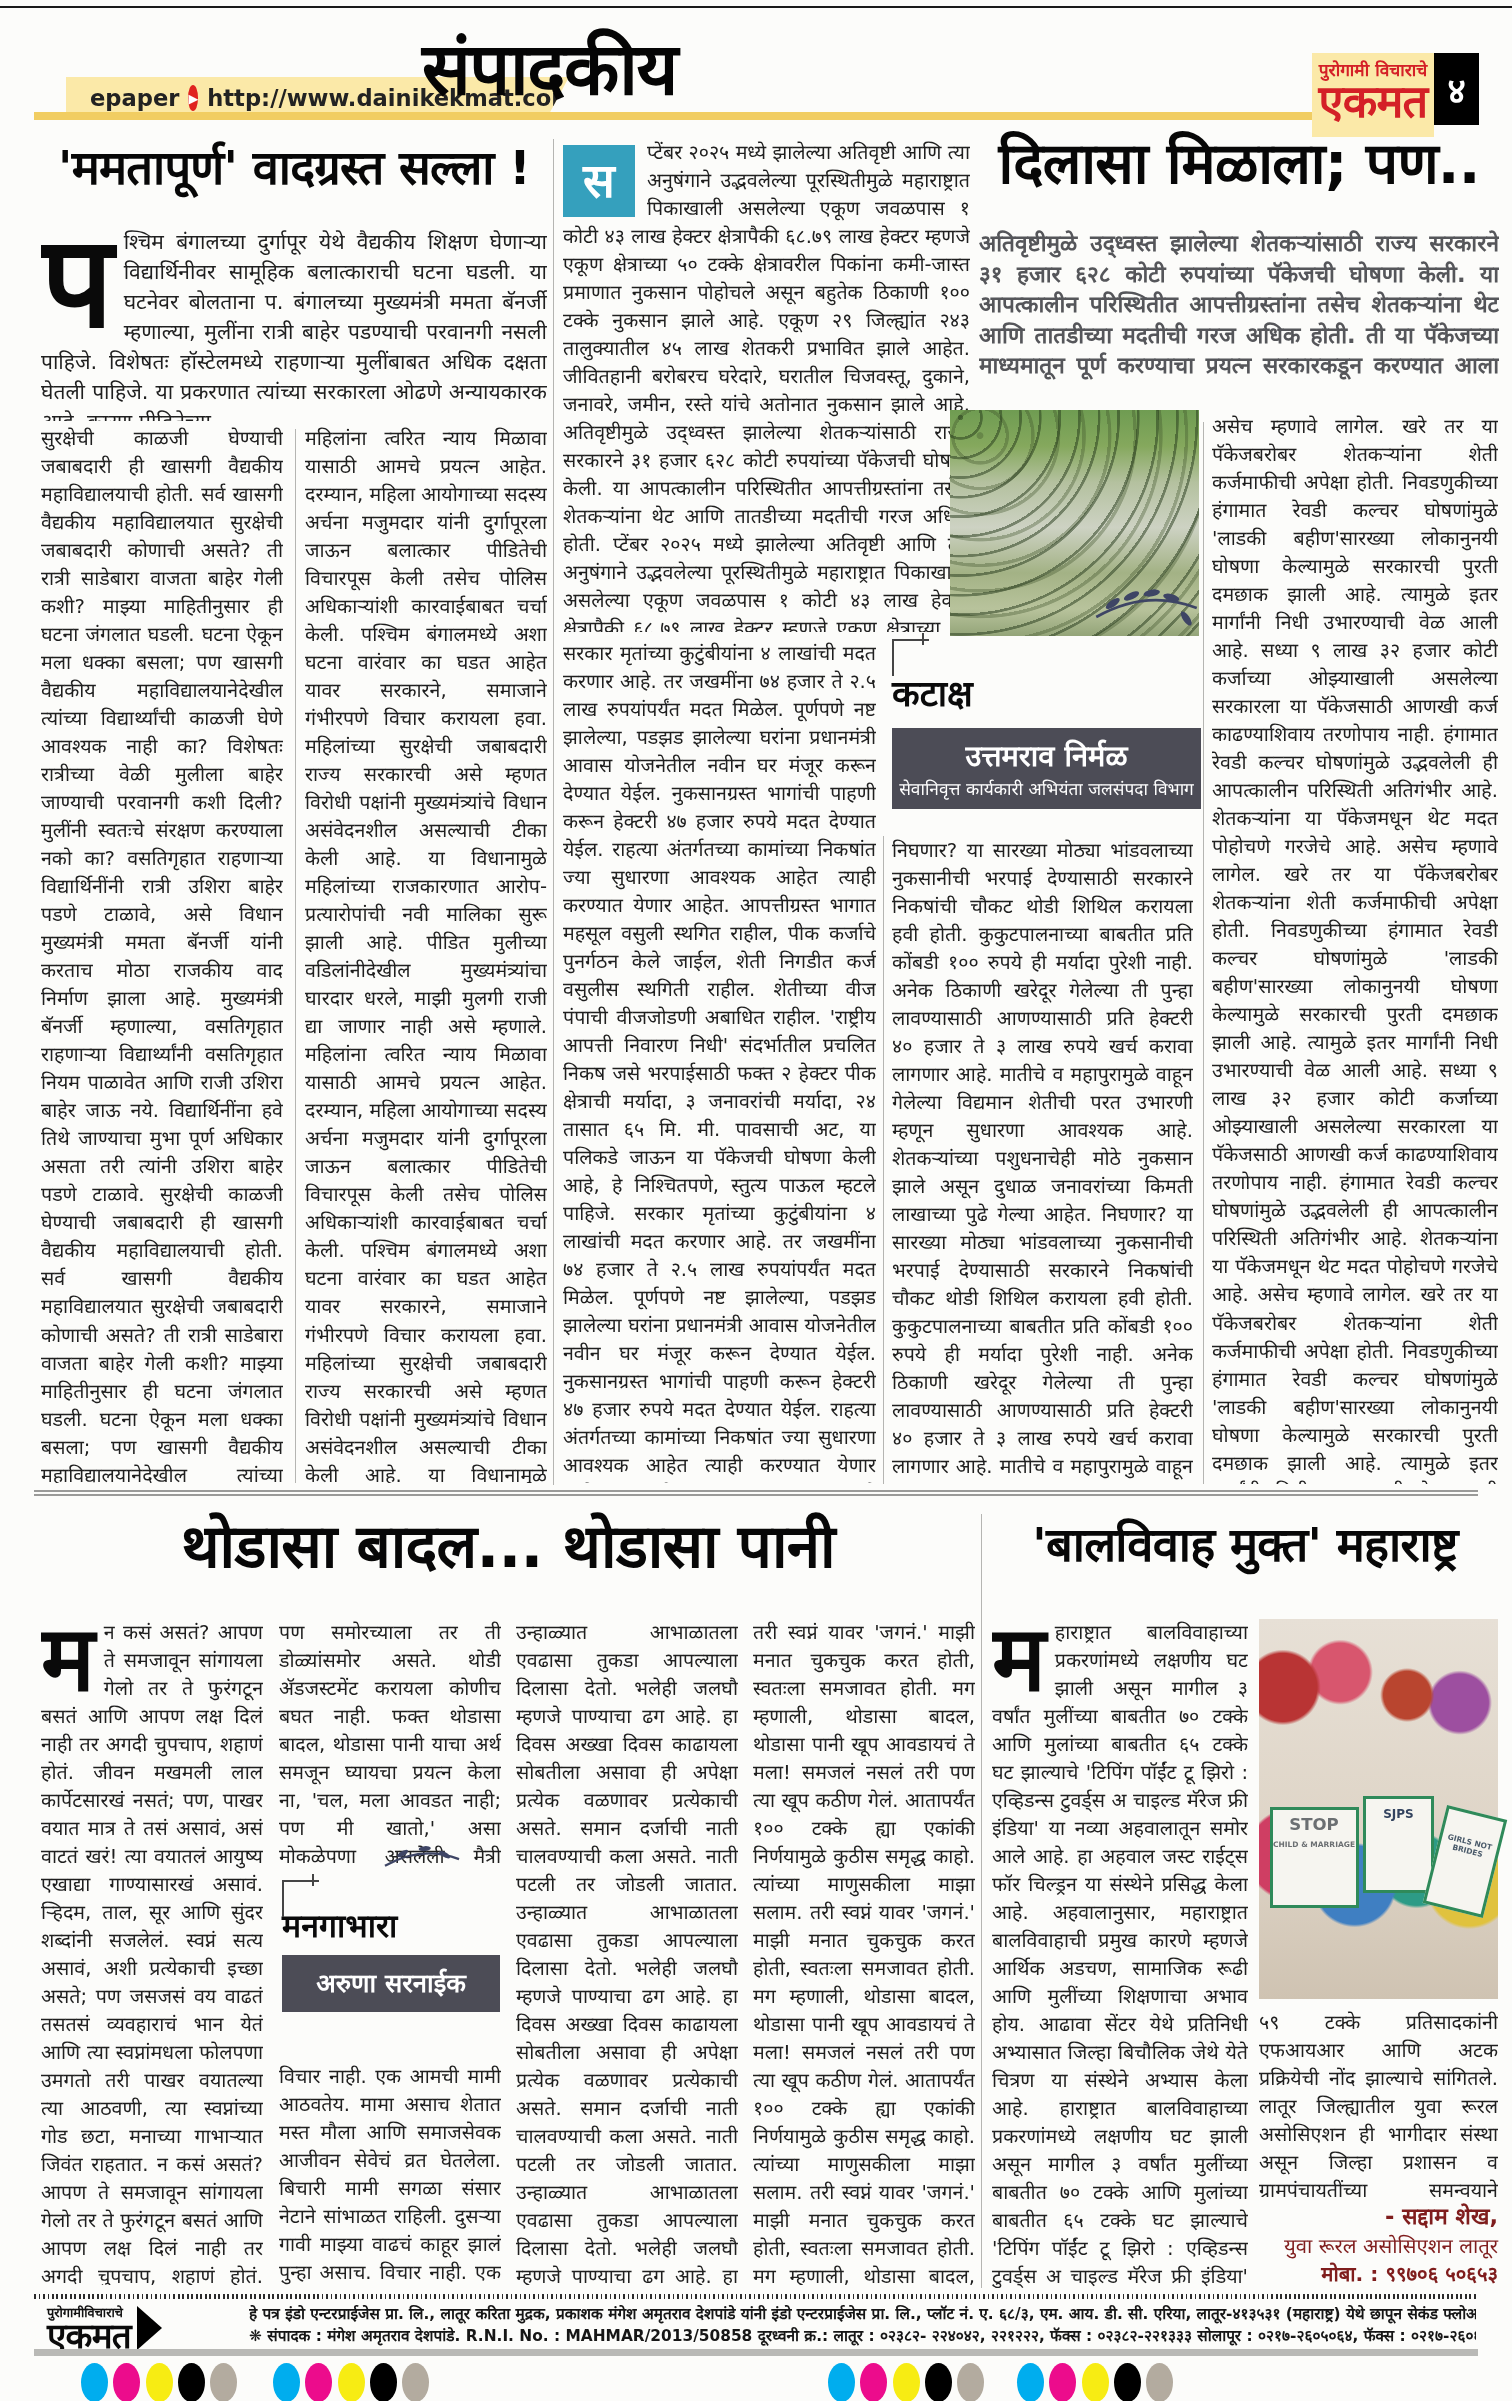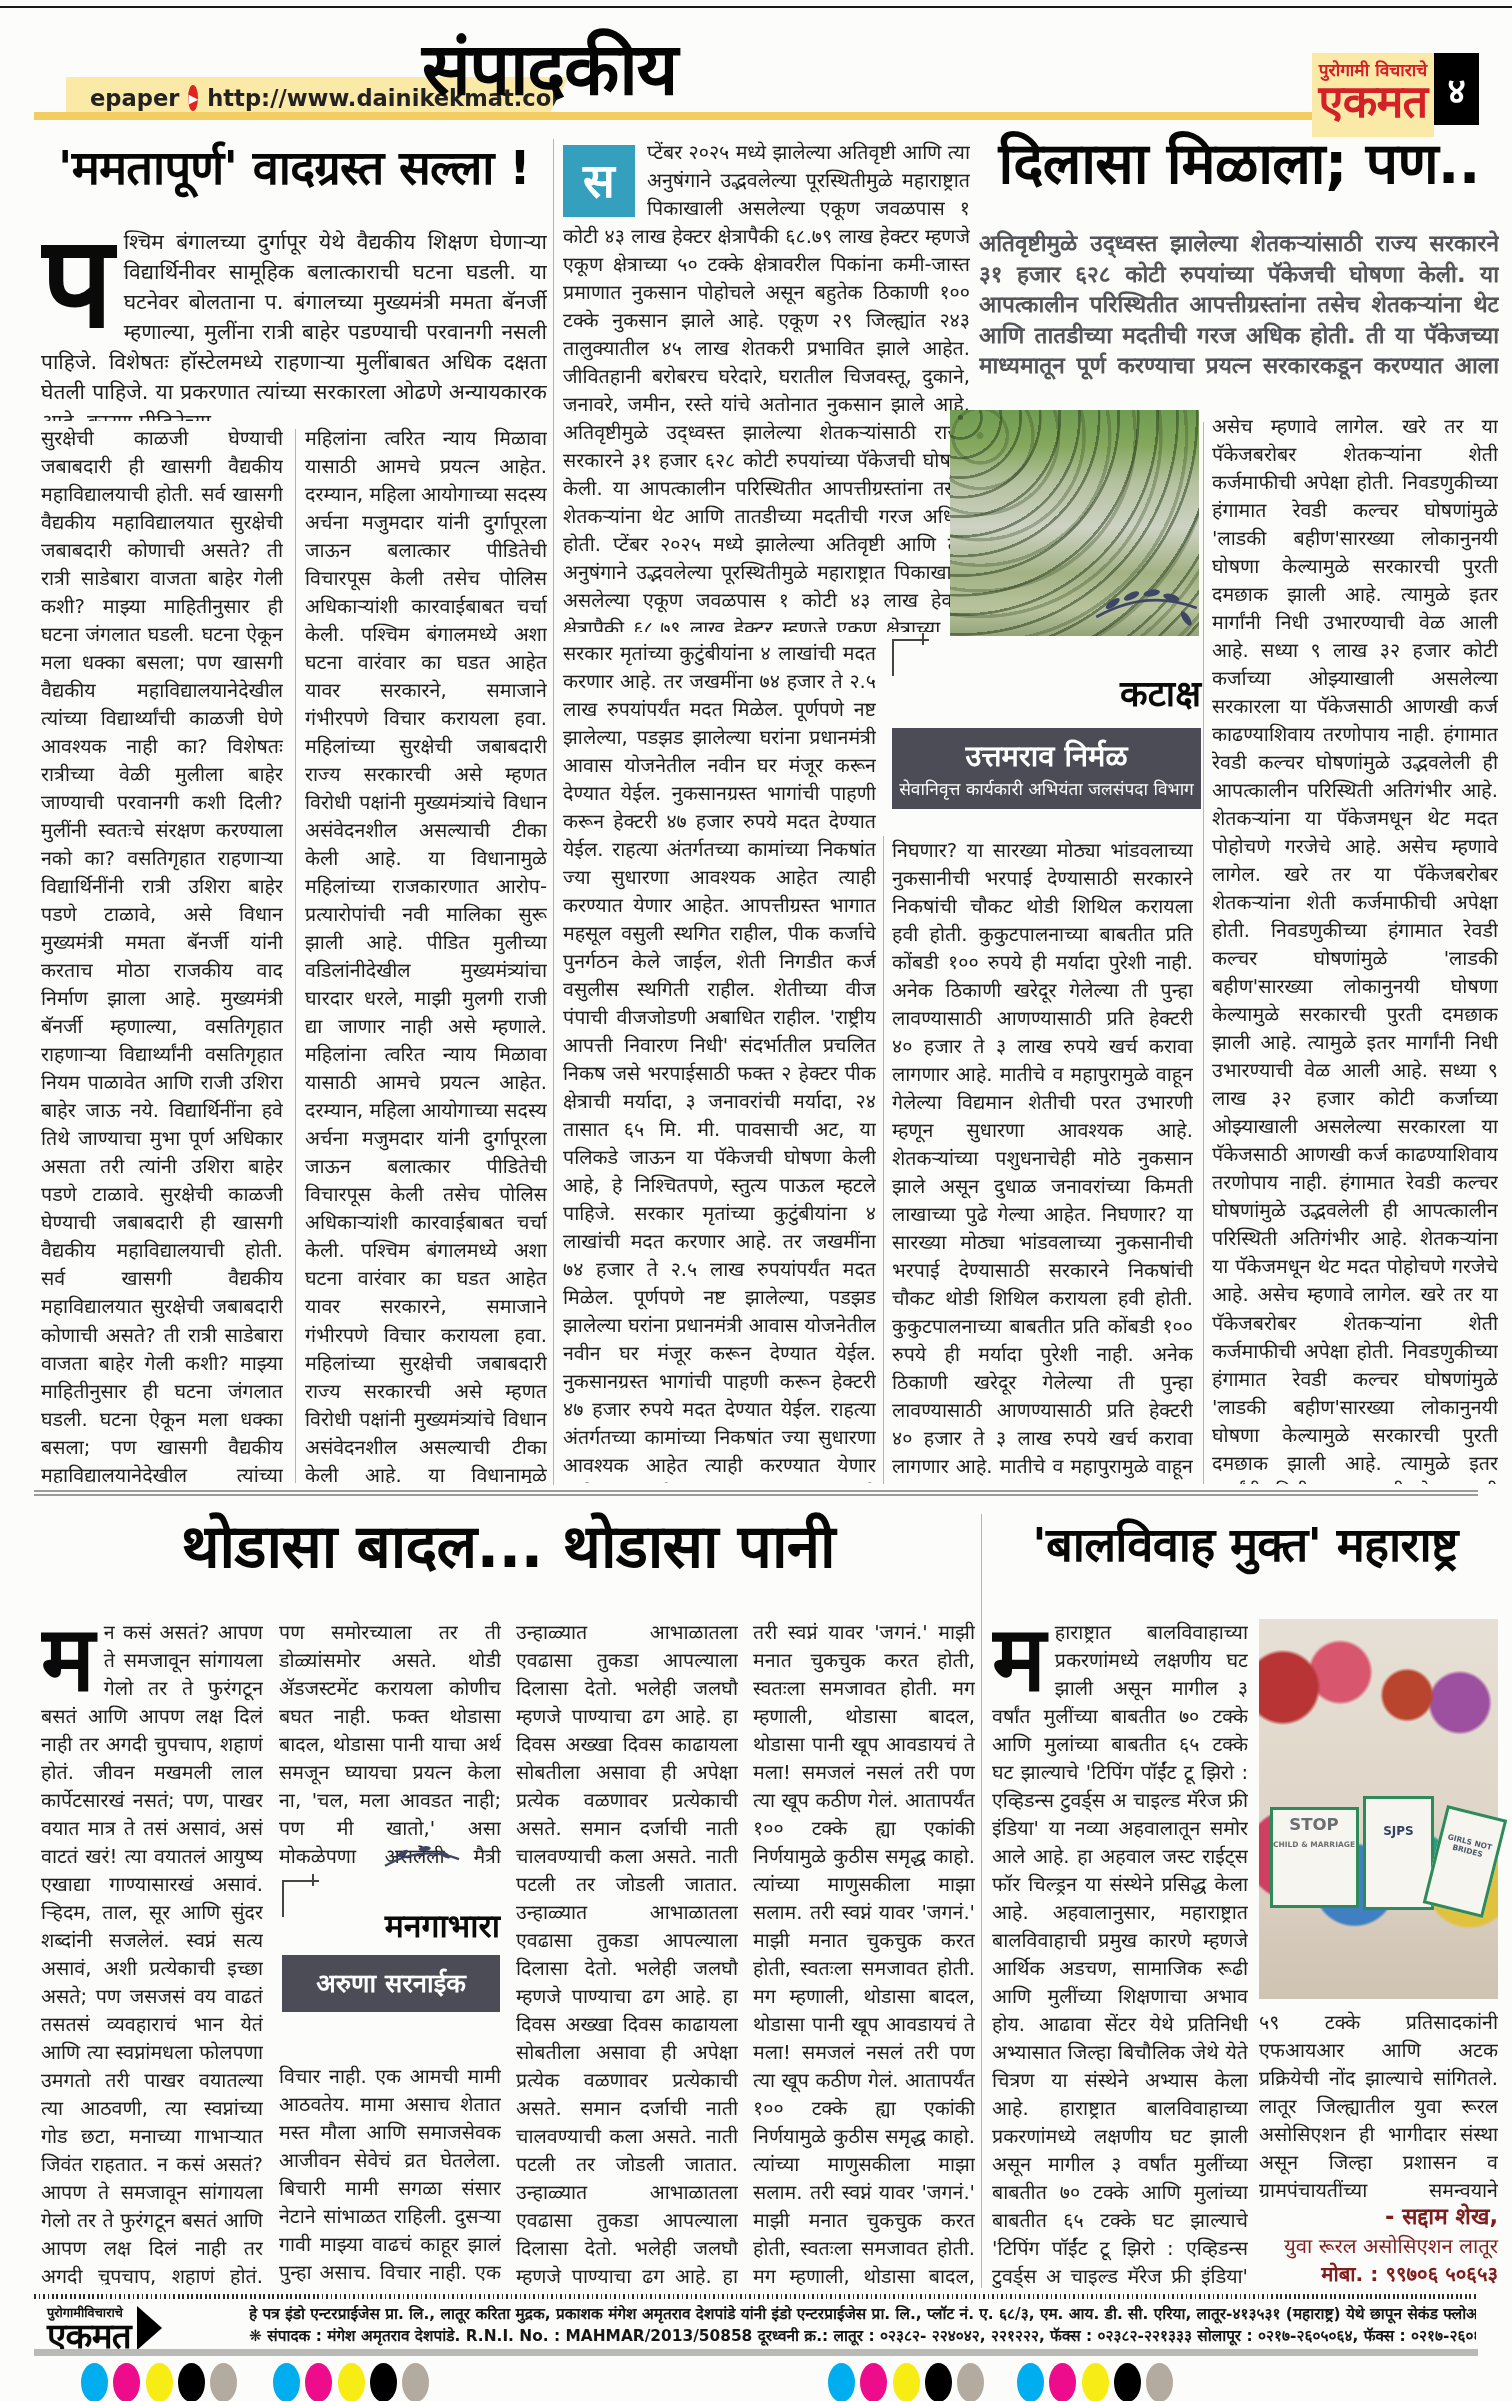--- a/index.html
+++ b/index.html
@@ -19,21 +19,21 @@
   #gold-strip{left:34px;top:112px;width:1444px;height:8.3px;background:#f1cd62;}
   #section-title{left:422px;top:16.6px;width:249px;font-size:72px;font-weight:900;color:#050505;letter-spacing:-1.5px;}
   #masthead{left:1312px;top:53px;width:122px;height:84px;background:#fbe9a8;text-align:center;padding-top:4.5px;box-sizing:border-box;}
   #masthead .tag{color:#d42027;font-size:17.3px;font-weight:bold;}
   #masthead .name{color:#d42027;font-size:45px;font-weight:900;line-height:0.95;letter-spacing:-0.8px;}
   #pagenum{left:1434px;top:53px;width:45px;height:72px;background:#000;color:#fff;display:flex;align-items:center;justify-content:center;font-size:35px;font-weight:bold;}
   
   .feature-box{box-sizing:border-box;}
   .feature-box .bracket{position:absolute;left:0;top:0;width:35px;height:35px;border-left:2.3px solid #454545;border-top:2.3px solid #454545;}
   .feature-box .tick{position:absolute;left:30px;top:-6px;width:2.3px;height:12px;background:#454545;}
-  .feature-box .fb-title{text-align:right;font-weight:800;color:#0a0a0a;}
+  .feature-box .fb-title{text-align:left;font-weight:800;color:#0a0a0a;}
   .author-band{background:#4c4c56;color:#fff;text-align:center;}
   .vine{position:absolute;}
   
   #photo-flood{left:950px;top:410px;width:249px;height:226px;background:
     linear-gradient(180deg,#6f9c52 0%,#85a85d 16%,#b4c19f 32%,#cdd2c3 52%,#a3b285 72%,#b8c39c 88%,#93a478 100%);}
   #photo-flood:after{content:"";position:absolute;inset:0;background:
     repeating-radial-gradient(circle at 10.5px 7.5px,rgba(35,55,25,.5) 0 2.3px,transparent 3px 19.6px),
     repeating-radial-gradient(circle at 30px 25.6px,rgba(60,80,40,.35) 0 3px,transparent 3.8px 25.6px);}
   #photo-children{left:1259px;top:1619px;width:239px;height:380px;background:
     radial-gradient(circle at 10% 18%,#b93434 0 9%,transparent 10%),
@@ -157,21 +157,21 @@
   <div class="abs headline" style="left:992px;top:1520px;width:506px;font-size:47px;">'बालविवाह मुक्त' महाराष्ट्र</div>
   <div class="abs body-text" style="left:992px;top:1619px;width:256px;height:669px;">
     <span class="dropcap" style="font-size:90px;line-height:0.82;padding:3px 9px 0 0;">म</span><span>हाराष्ट्रात बालविवाहाच्या प्रकरणांमध्ये लक्षणीय घट झाली असून मागील ३ वर्षांत मुलींच्या बाबतीत ७० टक्के आणि मुलांच्या बाबतीत ६५ टक्के घट झाल्याचे 'टिपिंग पॉईंट टू झिरो : एव्हिडन्स टुवर्ड्स अ चाइल्ड मॅरेज फ्री इंडिया' या नव्या अहवालातून समोर आले आहे. हा अहवाल जस्ट राईट्स फॉर चिल्ड्रन या संस्थेने प्रसिद्ध केला आहे. अहवालानुसार, महाराष्ट्रात बालविवाहाची प्रमुख कारणे म्हणजे आर्थिक अडचण, सामाजिक रूढी आणि मुलींच्या शिक्षणाचा अभाव होय. आढावा सेंटर येथे प्रतिनिधी अभ्यासात जिल्हा बिचौलिक जेथे येते चित्रण या संस्थेने अभ्यास केला आहे. हाराष्ट्रात बालविवाहाच्या प्रकरणांमध्ये लक्षणीय घट झाली असून मागील ३ वर्षांत मुलींच्या बाबतीत ७० टक्के आणि मुलांच्या बाबतीत ६५ टक्के घट झाल्याचे 'टिपिंग पॉईंट टू झिरो : एव्हिडन्स टुवर्ड्स अ चाइल्ड मॅरेज फ्री इंडिया' या नव्या अहवालातून समोर आले आहे. हा अहवाल जस्ट राईट्स फॉर चिल्ड्रन या संस्थेने प्रसिद्ध केला आहे. अहवालानुसार, महाराष्ट्रात बालविवाहाची प्रमुख कारणे म्हणजे आर्थिक अडचण, सामाजिक रूढी आणि मुलींच्या शिक्षणाचा अभाव होय. आढावा सेंटर येथे प्रतिनिधी अभ्यासात जिल्हा बिचौलिक जेथे येते चित्रण या संस्थेने अभ्यास केला आहे. हाराष्ट्रात बालविवाहाच्या प्रकरणांमध्ये लक्षणीय घट झाली असून मागील ३ वर्षांत मुलींच्या बाबतीत ७० टक्के आणि मुलांच्या बाबतीत ६५ टक्के घट झाल्याचे 'टिपिंग पॉईंट टू झिरो : एव्हिडन्स टुवर्ड्स अ चाइल्ड मॅरेज फ्री इंडिया' या नव्या अहवालातून समोर आले आहे. हा अहवाल जस्ट राईट्स फॉर चिल्ड्रन या संस्थेने प्रसिद्ध केला आहे. अहवालानुसार, महाराष्ट्रात बालविवाहाची प्रमुख कारणे म्हणजे आर्थिक अडचण, सामाजिक रूढी आणि मुलींच्या शिक्षणाचा अभाव होय. आढावा सेंटर येथे प्रतिनिधी अभ्यासात जिल्हा बिचौलिक जेथे येते चित्रण या संस्थेने अभ्यास केला आहे.</span>
   </div>
 
   <div class="abs" id="photo-children">
     <div class="signboard" style="left:10.5px;top:188px;width:83px;height:90px;font-size:16.6px;padding-top:5px;">
       <div>STOP</div>
       <div style="font-size:7.5px;margin-top:6px;">CHILD &amp; MARRIAGE</div>
     </div>
-    <div class="signboard" style="left:104px;top:177px;width:65px;height:83px;font-size:12px;padding-top:25px;color:#33435f;">
+    <div class="signboard" style="left:104px;top:177px;width:65px;height:83px;font-size:12px;padding-top:8px;color:#33435f;">
       <div>SJPS</div>
     </div>
     <div class="signboard" style="left:175px;top:192px;width:56px;height:72px;font-size:7.5px;padding-top:22.6px;transform:rotate(14deg);color:#4a5a6a;">
       <div>GIRLS NOT BRIDES</div>
     </div>
   </div>
 
   <div class="abs body-text" style="left:1259px;top:2009px;width:239px;height:188px;">५९ टक्के प्रतिसादकांनी एफआयआर आणि अटक प्रक्रियेची नोंद झाल्याचे सांगितले. लातूर जिल्ह्यातील युवा रूरल असोसिएशन ही भागीदार संस्था असून जिल्हा प्रशासन व ग्रामपंचायतींच्या समन्वयाने बालसंरक्षणाचे कार्य करते. मुलींचे शिक्षण, विवाह नोंदणी अनिवार्य करणे आणि बालविवाह मुक्त भारत पोर्टलविषयी ग्राम स्तरावर जागरूकता निर्माण करणे यांचा समावेश आहे. ५९ टक्के प्रतिसादकांनी एफआयआर आणि अटक प्रक्रियेची नोंद झाल्याचे सांगितले. लातूर जिल्ह्यातील युवा रूरल असोसिएशन ही भागीदार संस्था असून जिल्हा प्रशासन व ग्रामपंचायतींच्या समन्वयाने बालसंरक्षणाचे कार्य करते. मुलींचे शिक्षण, विवाह नोंदणी अनिवार्य करणे आणि बालविवाह मुक्त भारत पोर्टलविषयी ग्राम स्तरावर जागरूकता निर्माण करणे यांचा समावेश आहे.</div>
   <div class="abs byline-block" style="left:1259px;top:2200px;width:239px;">
     <div style="font-weight:bold;font-size:22.6px;">- सद्दाम शेख,</div>

